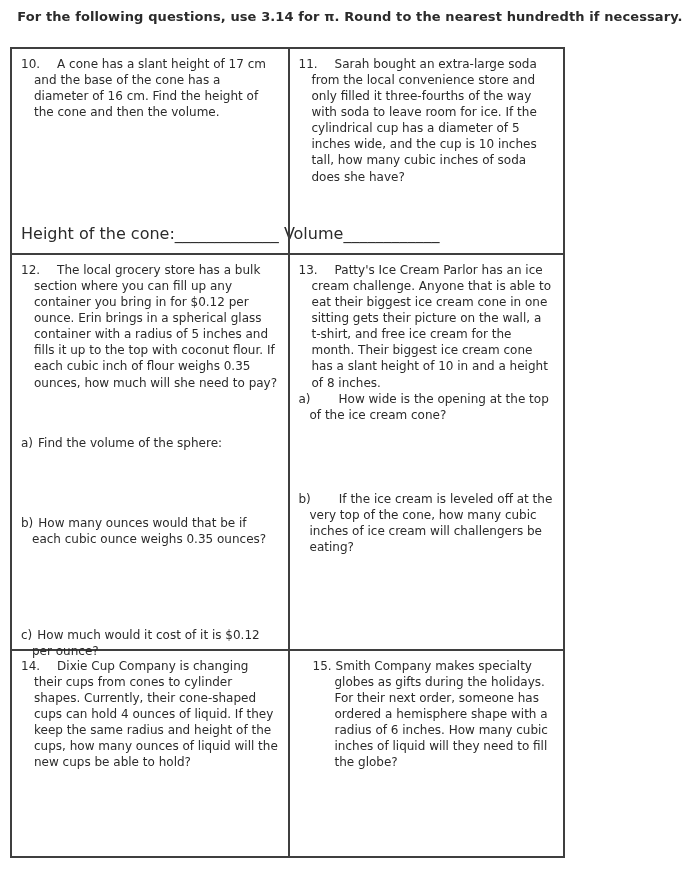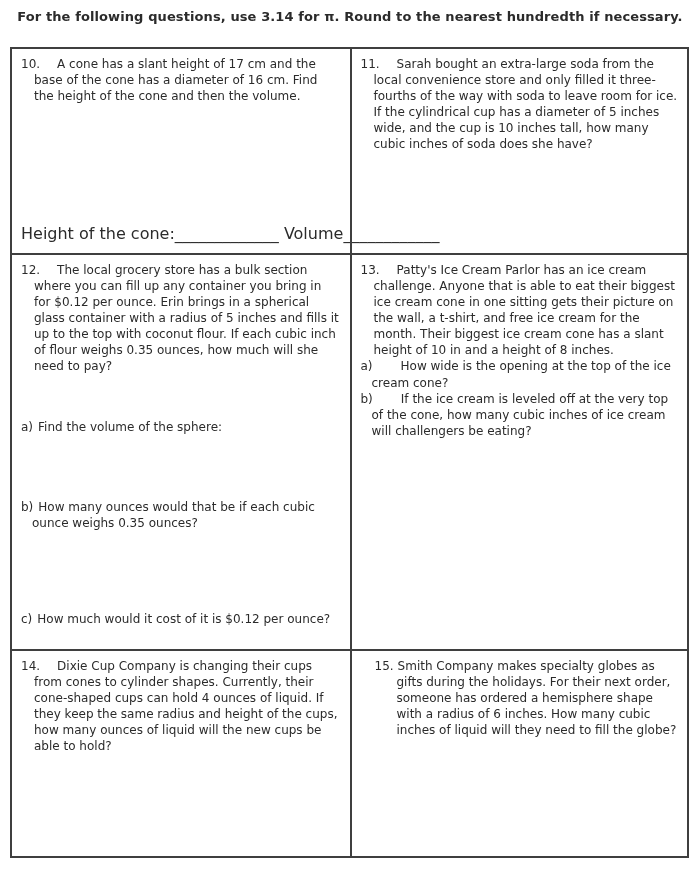--- a/index.html
+++ b/index.html
@@ -26,21 +26,21 @@
     width: 100%;
     text-align: center;
     font-size: 13px;
     font-weight: bold;
     letter-spacing: 0.1px;
   }
   .worksheet {
     position: absolute;
     left: 10px;
     top: 47px;
-    width: 679px;
+    width: 555px;
     border: 2px solid #3f3f3f;
     background: #ffffff;
   }
   .row { display: flex; }
   .row + .row { border-top: 2px solid #3f3f3f; }
   .cell {
     flex: 1 1 50%;
     position: relative;
     padding: 7px 9px 6px 9px;
     font-size: 12px;
@@ -66,21 +66,21 @@
     padding-left: 11px;
     text-indent: -11px;
   }
   .part-label { margin-right: 5px; }
   .gap-wide .part-label { margin-right: 28px; }
 
   .mt-q12a { margin-top: 44px; }
   .mt-q12b { margin-top: 64px; }
   .mt-q12c { margin-top: 80px; }
   .mt-q13a { }
-  .mt-q13b { }
+  .mt-q13b { margin-top: 68px; }
 
   .answer-line {
     position: absolute;
     left: 9px;
     bottom: 9px;
     white-space: nowrap;
     font-size: 16px;
   }
 </style>
 </head>

